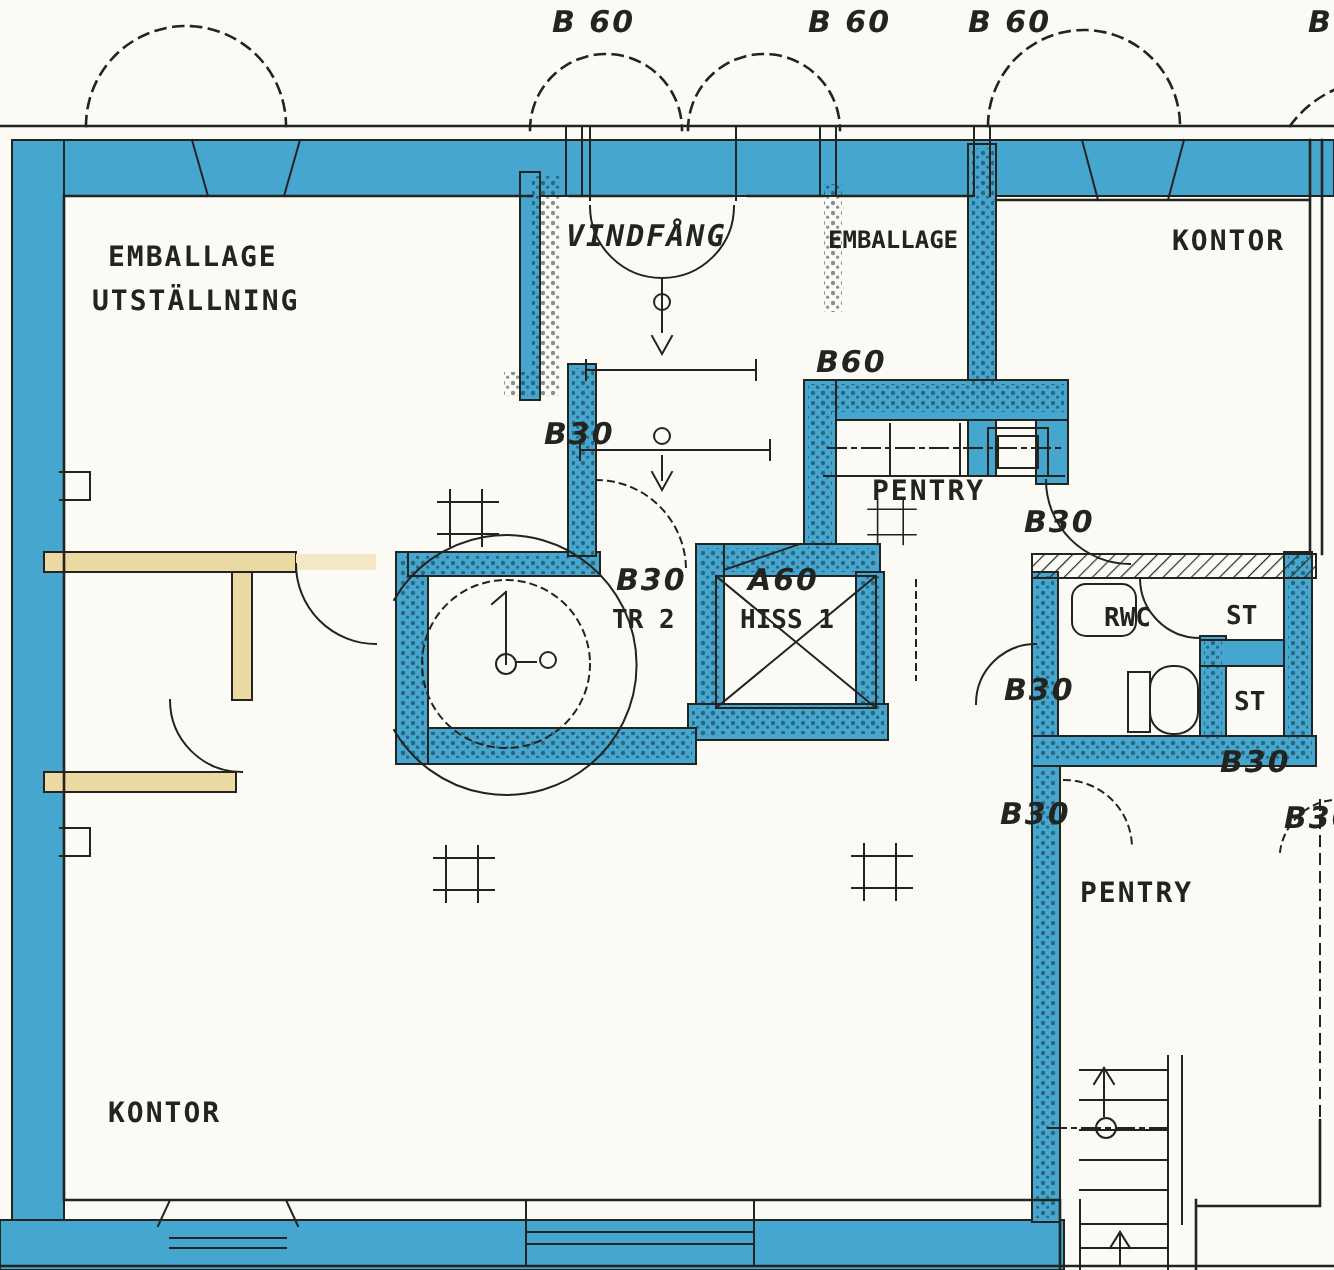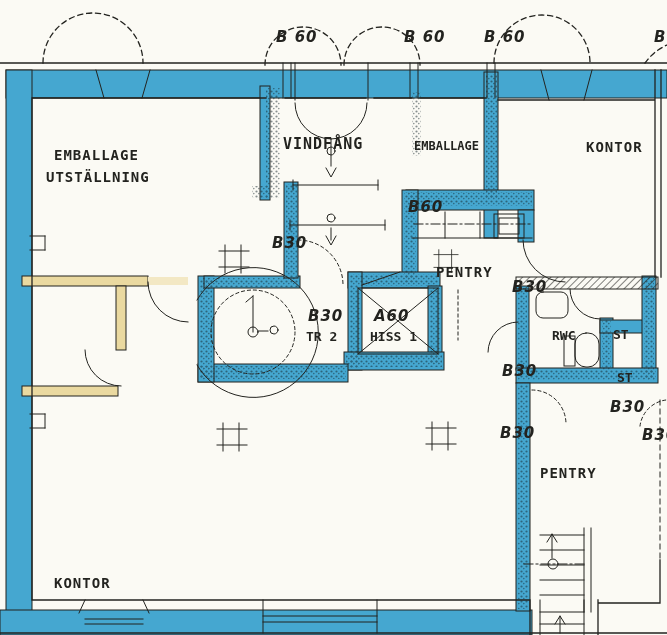--- a/index.html
+++ b/index.html
@@ -12,25 +12,25 @@
   svg.draw{position:absolute;left:0;top:0;}
   .w-blue{fill:var(--blue);stroke:var(--ink);stroke-width:1;}
   .w-yellow{fill:var(--yellow);stroke:var(--ink);stroke-width:1;}
   .w-yellow-light{fill:var(--yellow-light);stroke:none;}
   .ln{stroke:var(--ink);stroke-width:1.3;fill:none;stroke-linecap:square;}
   .ln-thin{stroke:var(--ink);stroke-width:1;fill:none;stroke-linecap:square;}
   .dash{stroke-dasharray:5 4;}
   .dot{stroke-dasharray:3 3;}
   .dashdot{stroke-dasharray:9 3 2 3;}
   .spk{opacity:.5;}
-  .lbl{position:absolute;color:var(--ink);white-space:pre;line-height:1.05;margin-top:26px;}
+  .lbl{position:absolute;color:var(--ink);white-space:pre;line-height:1.05;}
   .room{font:700 14px "DejaVu Sans Mono",monospace;letter-spacing:1px;}
   .room.sm{font-size:13px;letter-spacing:0;}
   .room.xs{font-size:12px;letter-spacing:0;text-align:right;}
-  .room.lg{font-size:15px;letter-spacing:1px;}
+  .room.lg{font-size:15px;letter-spacing:1px;font-style:italic;}
   .door{font:italic 700 15px "DejaVu Sans",sans-serif;letter-spacing:1px;}
 </style>
 </head>
 <body>
 
 <div class="plan" style="--blue: #45a7d0; --yellow: #ead9a0; --ink: #23231f; --paper: #fbfaf4;">
 
   <svg class="draw" width="667" height="635" viewBox="0 0 667 635">
     <defs>
       <pattern id="speck" width="5" height="5" patternUnits="userSpaceOnUse">

